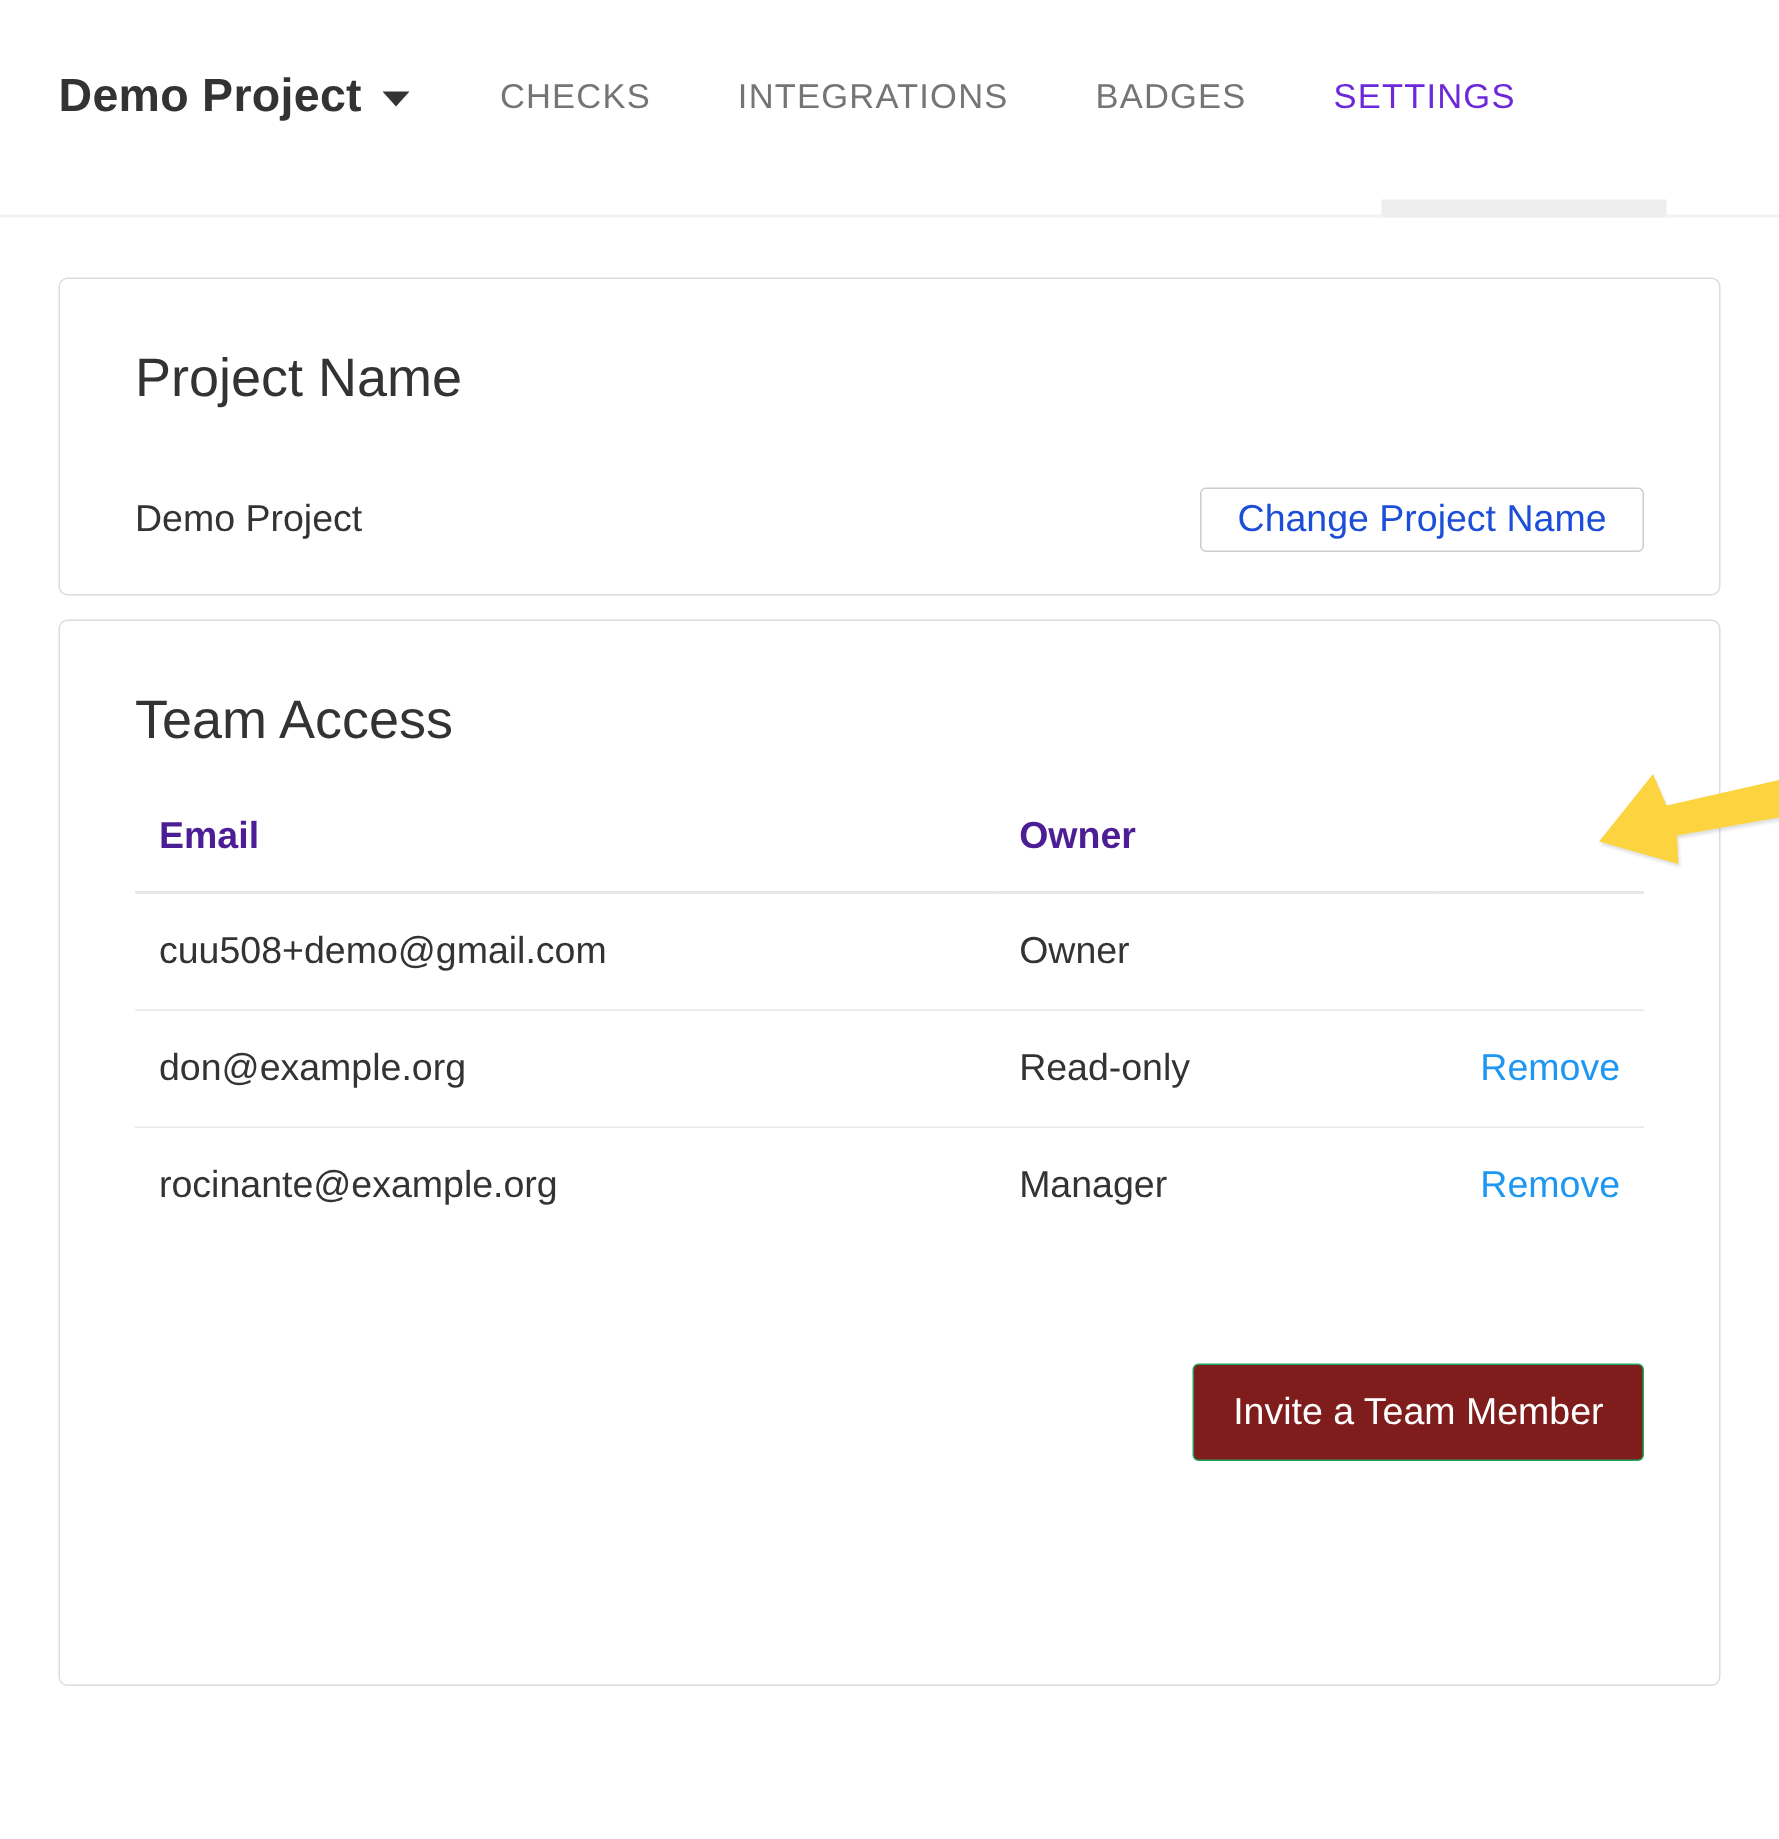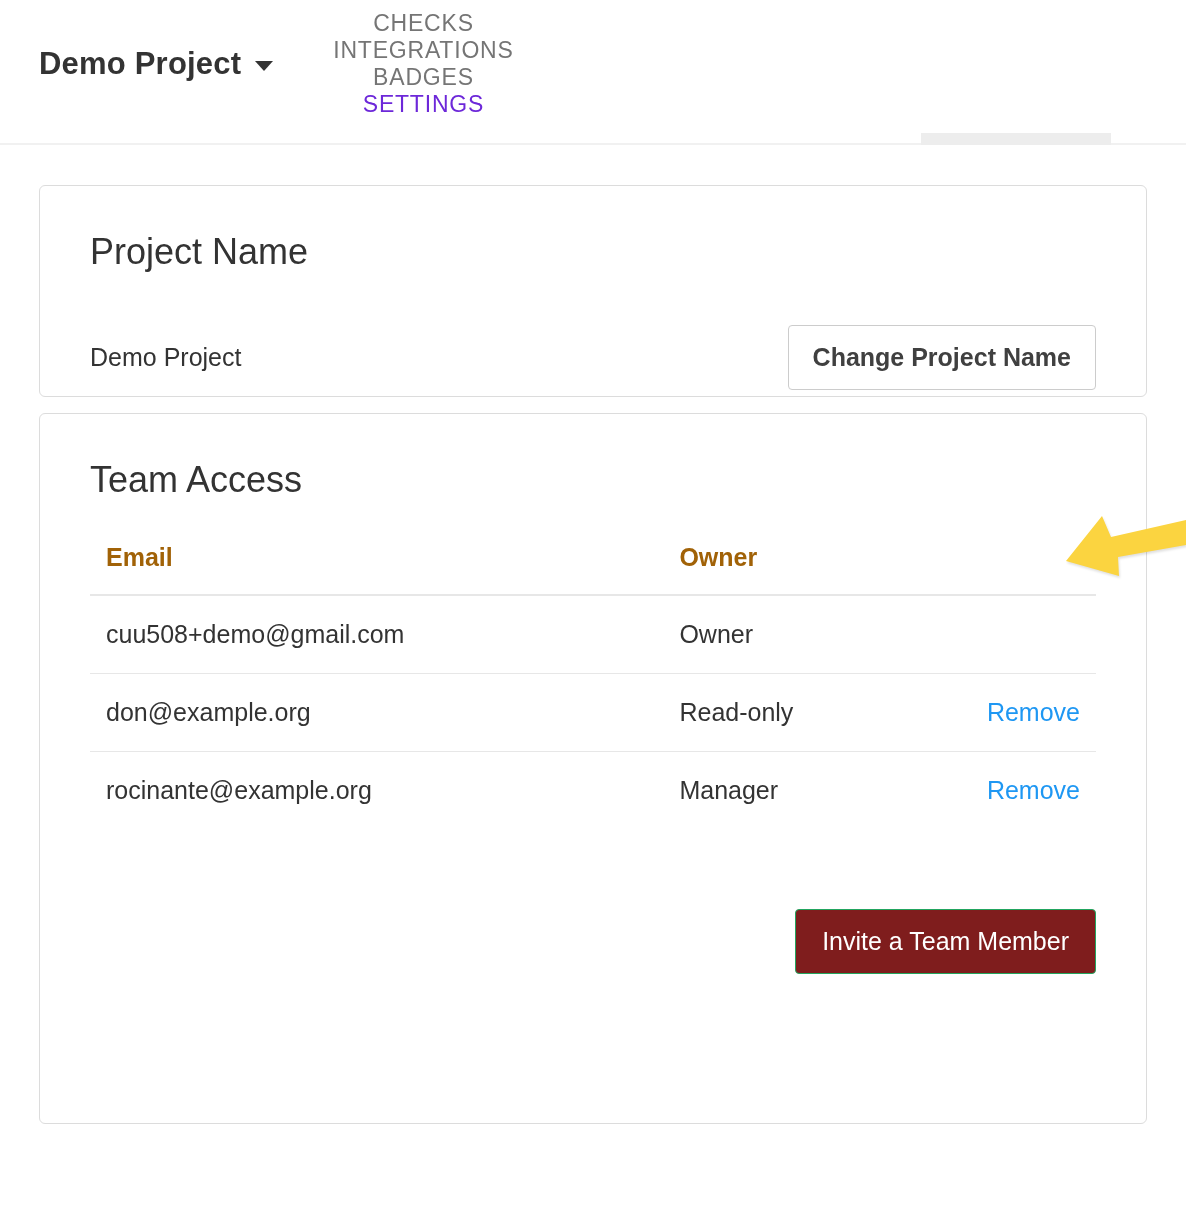--- a/index.html
+++ b/index.html
@@ -40,21 +40,20 @@
     border-left: 9px solid transparent;
     border-right: 9px solid transparent;
     border-top: 10px solid #333333;
     margin-left: 14px;
     margin-top: 4px;
   }
   .nav-tabs {
     display: flex;
     align-items: center;
     margin-left: 60px;
-    flex-direction: column;
   }
   .tab {
     font-size: 23px;
     color: #757575;
     text-decoration: none;
     letter-spacing: 0.8px;
     margin-right: 58px;
     cursor: pointer;
     white-space: nowrap;
   }
@@ -89,39 +88,38 @@
     display: flex;
     align-items: center;
     justify-content: space-between;
     margin-top: 52px;
   }
   .current-project-name { font-size: 25px; color: #333333; }
   .btn-outline {
     background: #ffffff;
     border: 1px solid #cccccc;
     border-radius: 4px;
-    color: #404040;
+    color: #1d4ed8;
     font-family: "Liberation Sans", sans-serif;
     font-size: 25px;
-    padding: 17px 24px;
-    cursor: pointer;
-    font-weight: bold;
+    padding: 6px 24px;
+    cursor: pointer;
   }
 
   
   .team-table {
     width: 100%;
     margin-top: 42px;
     border-collapse: collapse;
     font-size: 25px;
   }
   .team-table th {
     text-align: left;
     font-weight: bold;
-    color: #a16207;
+    color: #4c1d95;
     padding: 0 0 22px 16px;
     border-bottom: 2px solid #e7e7e7;
   }
   .team-table td {
     padding: 24px 0 24px 16px;
     border-bottom: 1px solid #e7e7e7;
     color: #333333;
   }
   .team-table tr:last-child td { border-bottom: none; }
   .col-email { width: 57%; }

